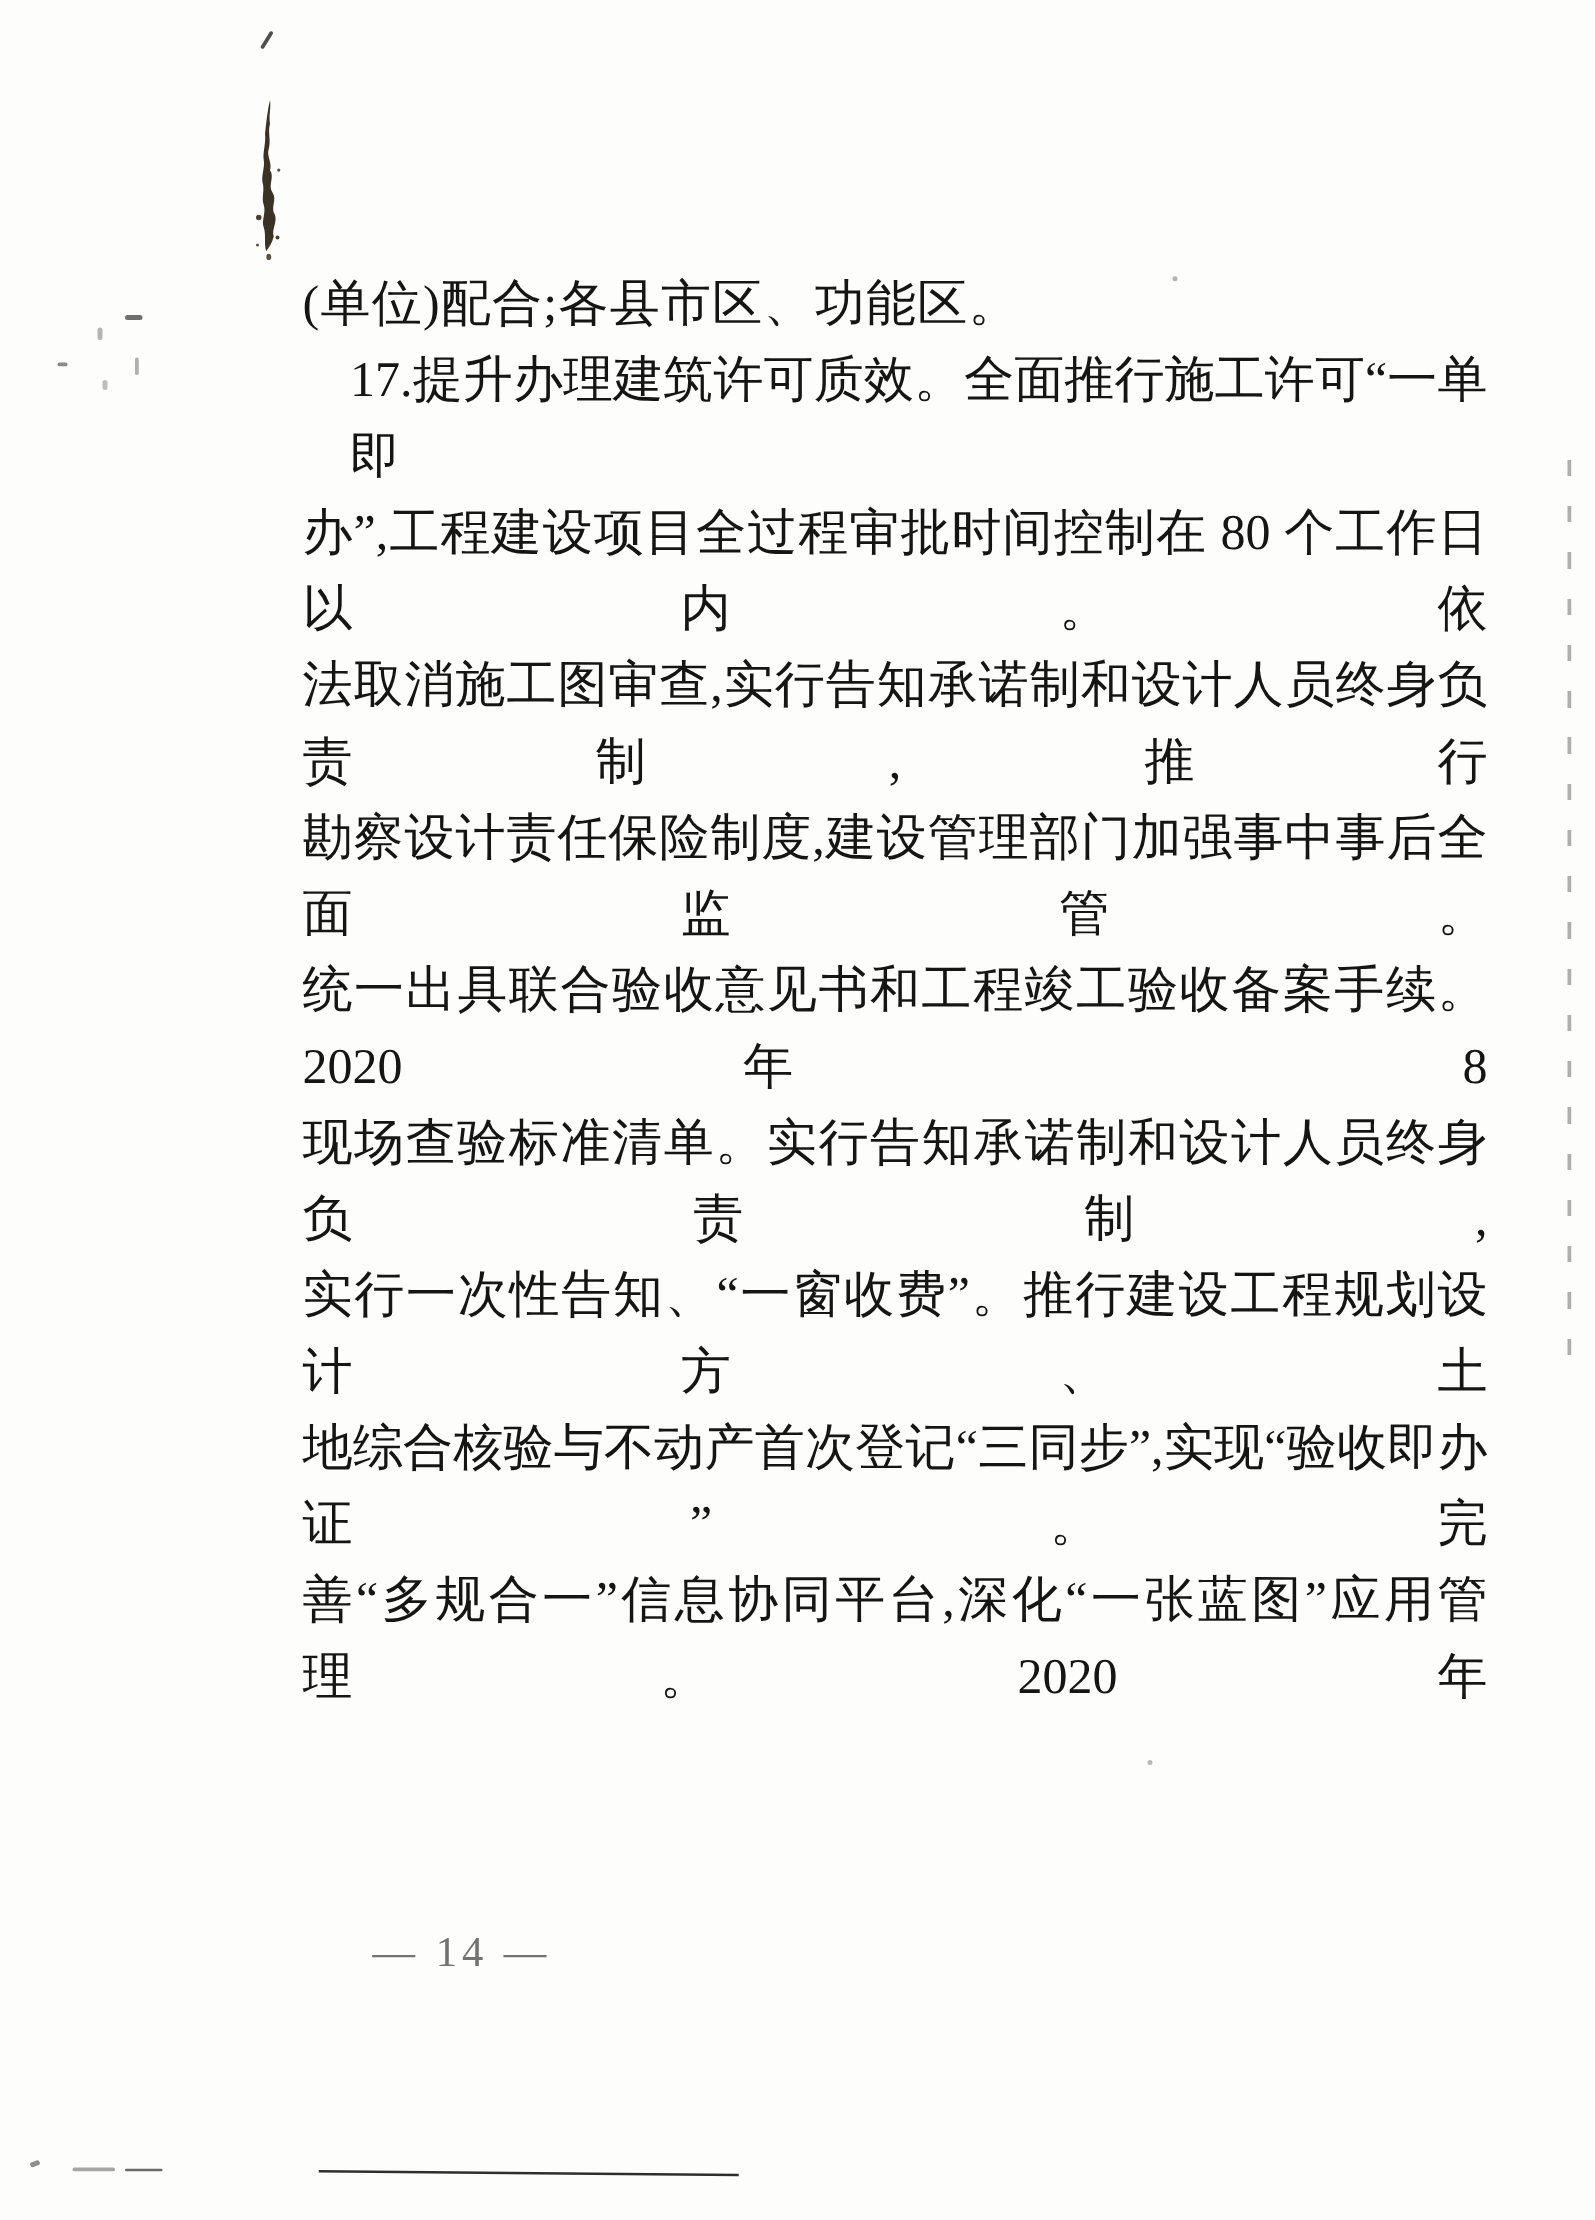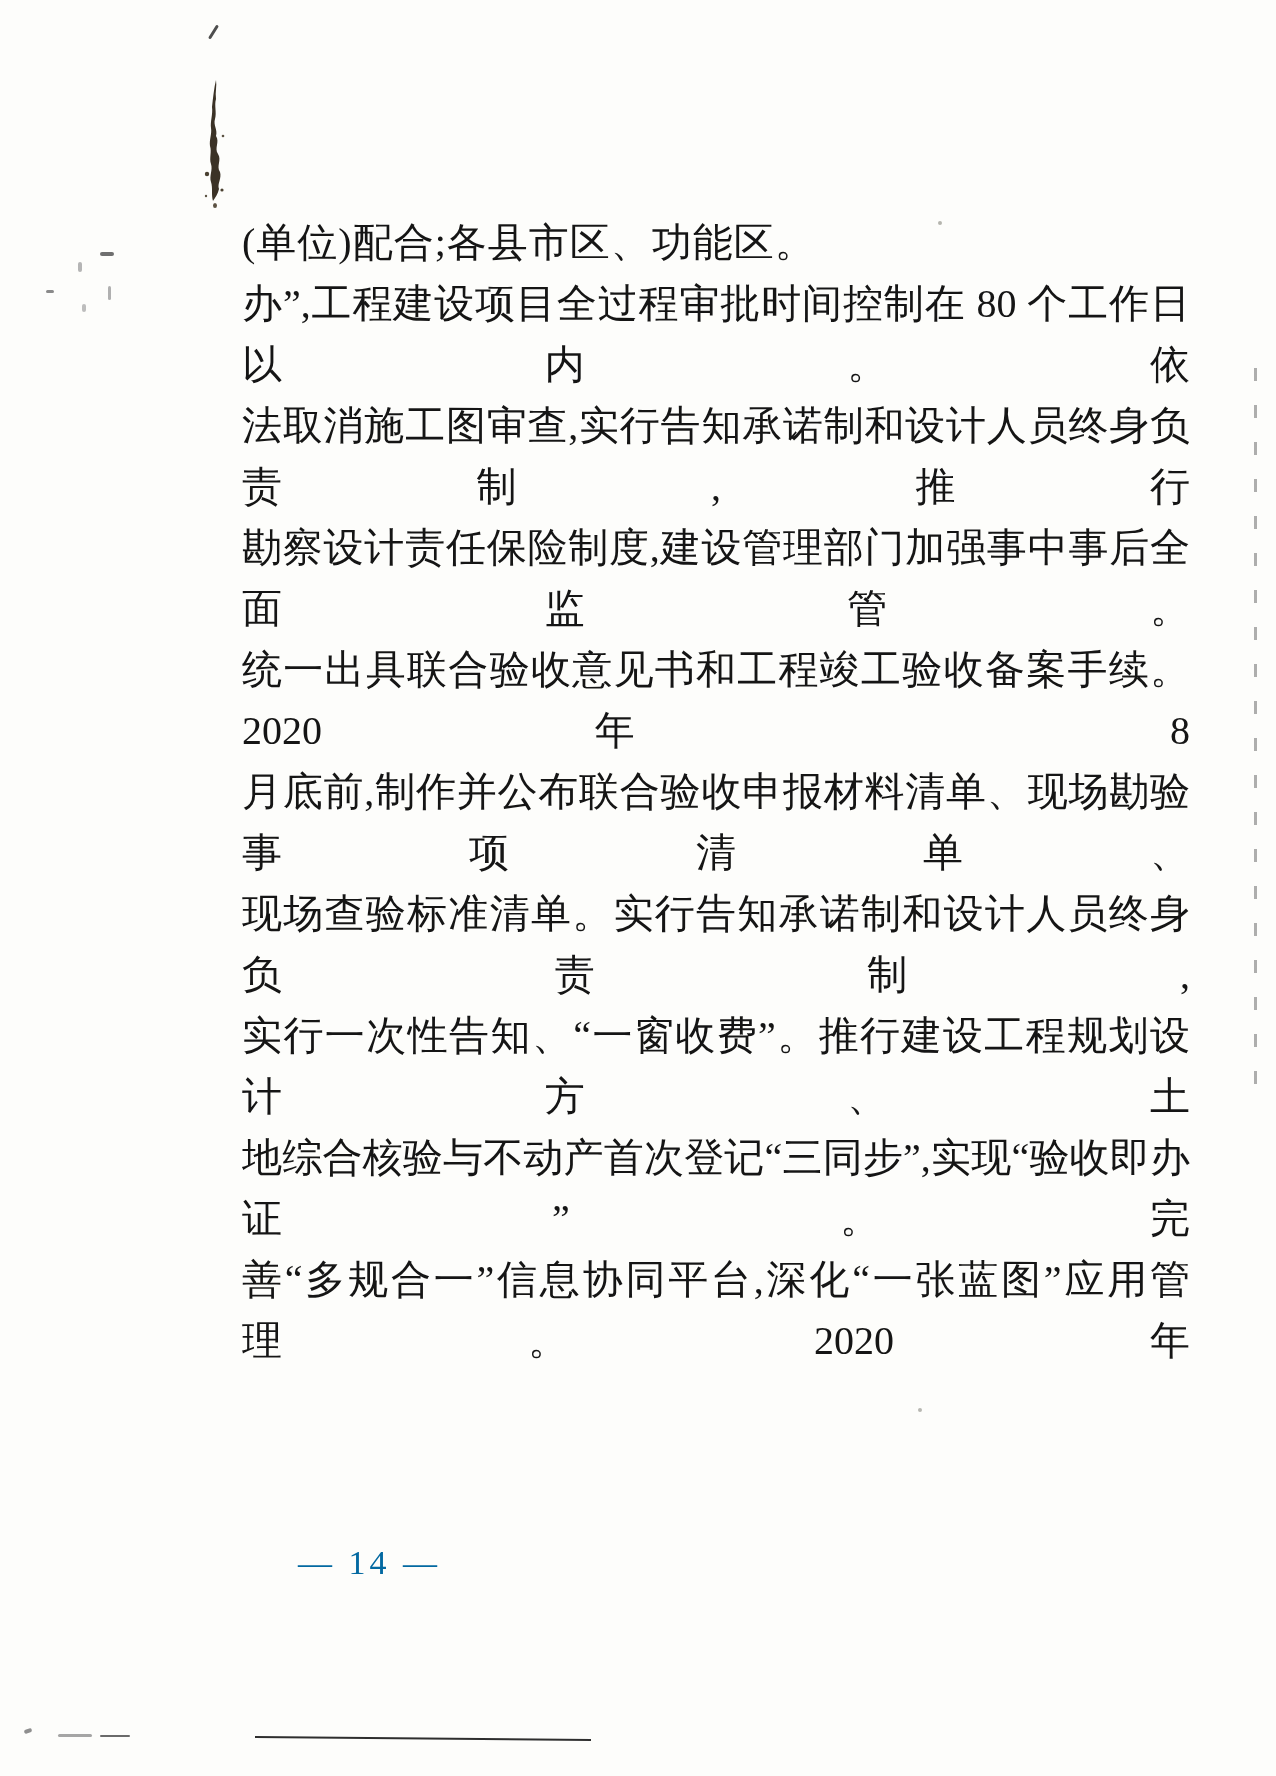--- a/index.html
+++ b/index.html
@@ -17,21 +17,21 @@
   .line{width:948px;white-space:nowrap;}
   .line.full{
     white-space:normal;
     text-align:justify;
     text-align-last:justify;
     letter-spacing:0;
   }
   .ind-1{padding-left:38px;box-sizing:border-box;}
   .page-number{
     position:absolute;left:298px;top:1544px;
-    font-size:34px;color:#0369a1;letter-spacing:4px;
+    font-size:34px;color:#737373;letter-spacing:4px;
   }
   
   .ink-blob{position:absolute;left:203px;top:78px;width:26px;height:128px;}
   .pen-slash{
     position:absolute;left:212px;top:24px;width:3px;height:16px;
     background:#4e4e4e;border-radius:2px;transform:rotate(32deg);
   }
   .margin-dashes{
     position:absolute;left:1254px;top:368px;width:3px;height:722px;
     background:repeating-linear-gradient(to bottom,#7d7d7d 0 13px,transparent 13px 37px);
@@ -74,25 +74,25 @@
   <div class="speck p3"></div>
 
   <div class="smudge s1"></div>
   <div class="smudge s2"></div>
   <div class="smudge s3"></div>
   <div class="smudge s4"></div>
   <div class="smudge s5"></div>
 
   <main class="text-block">
     <div class="line">(单位)配合;各县市区、功能区。</div>
+    <div class="line full ind-1">17.提升办理建筑许可质效。全面推行施工许可“一单即</div>
     <div class="line full">办”,工程建设项目全过程审批时间控制在 80 个工作日以内。依</div>
     <div class="line full">法取消施工图审查,实行告知承诺制和设计人员终身负责制,推行</div>
     <div class="line full">勘察设计责任保险制度,建设管理部门加强事中事后全面监管。</div>
     <div class="line full">统一出具联合验收意见书和工程竣工验收备案手续。2020 年 8</div>
-    <div class="line full">月底前,制作并公布联合验收申报材料清单、现场勘验事项清单、</div>
     <div class="line full">现场查验标准清单。实行告知承诺制和设计人员终身负责制,</div>
     <div class="line full">实行一次性告知、“一窗收费”。推行建设工程规划设计方、土</div>
     <div class="line full">地综合核验与不动产首次登记“三同步”,实现“验收即办证”。完</div>
     <div class="line full">善“多规合一”信息协同平台,深化“一张蓝图”应用管理。2020 年</div>
 
   </main>
 
   <div class="page-number">— 14 —</div>
 
   <div class="margin-dashes"></div>

